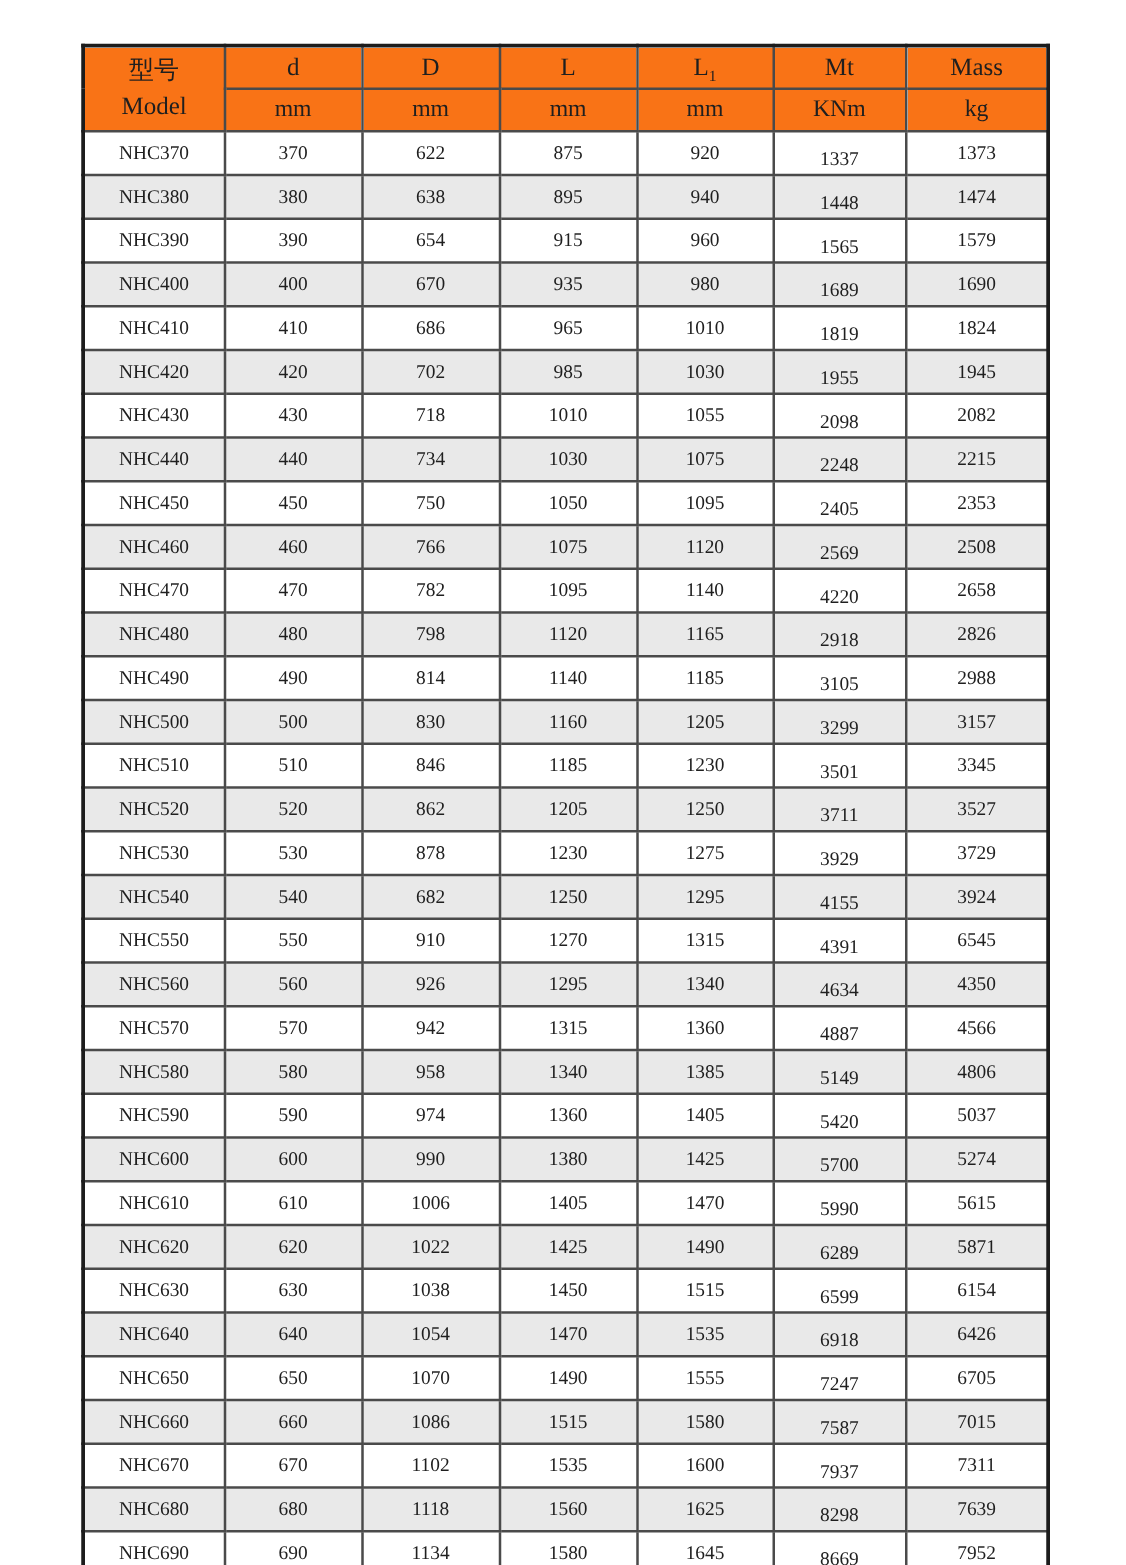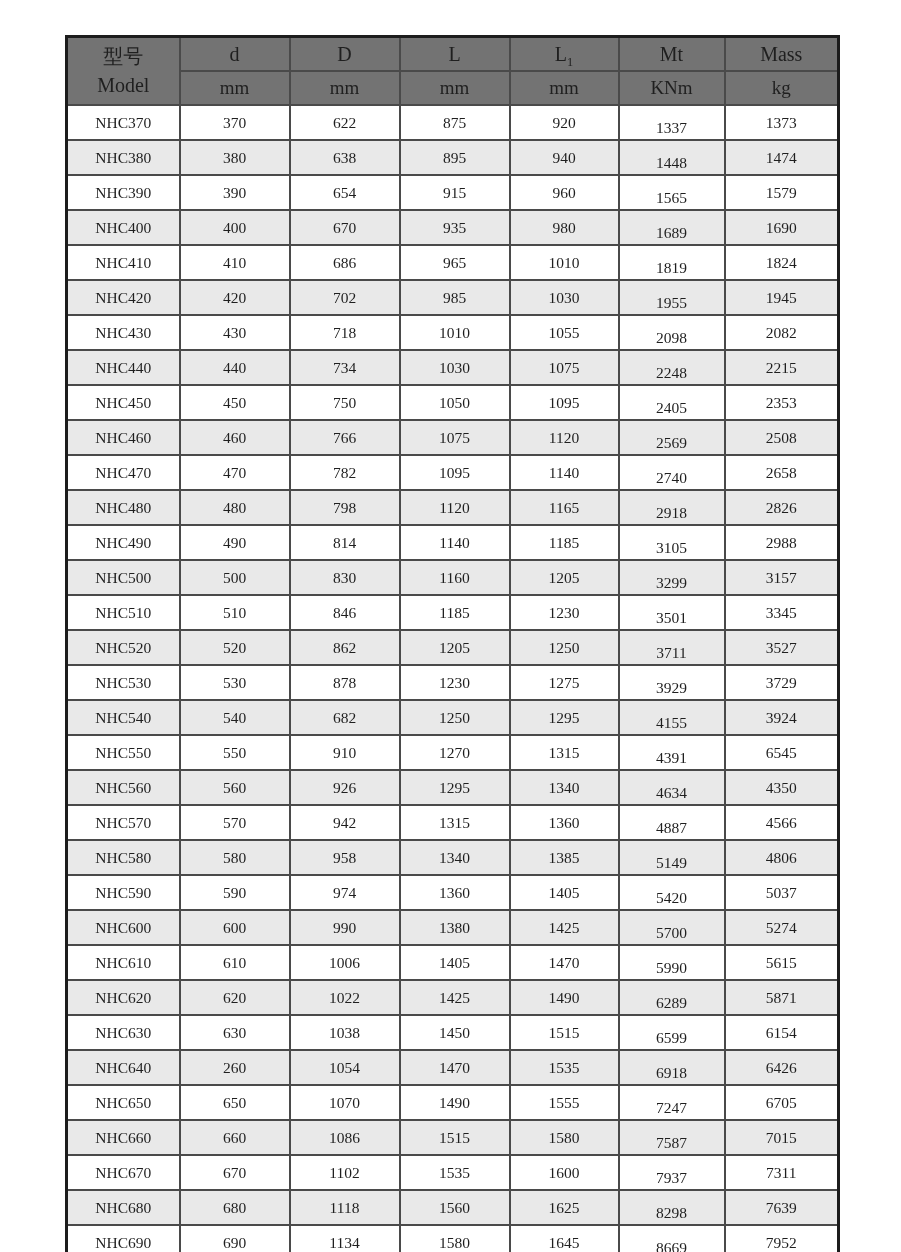--- a/index.html
+++ b/index.html
@@ -33,21 +33,21 @@
   table.spec td {
     border: 2px solid #4a4a4a;
     text-align: center;
     vertical-align: middle;
     font-weight: normal;
     padding: 0;
     overflow: hidden;
     white-space: nowrap;
   }
   thead th {
-    background: #737373;
+    background: #f97316;
   }
   tr.head-main th {
     height: 32px;
     font-size: 20px;
   }
   tr.head-units th {
     height: 32px;
     font-size: 19px;
     text-align: center;
   }
@@ -198,21 +198,21 @@
           <td>1120</td>
           <td class="mt-cell">2569</td>
           <td>2508</td>
         </tr>
         <tr>
           <td>NHC470</td>
           <td>470</td>
           <td>782</td>
           <td>1095</td>
           <td>1140</td>
-          <td class="mt-cell">2740</td>
+          <td class="mt-cell">4220</td>
           <td>2658</td>
         </tr>
         <tr class="shade">
           <td>NHC480</td>
           <td>480</td>
           <td>798</td>
           <td>1120</td>
           <td>1165</td>
           <td class="mt-cell">2918</td>
           <td>2826</td>
@@ -347,21 +347,21 @@
           <td>NHC630</td>
           <td>630</td>
           <td>1038</td>
           <td>1450</td>
           <td>1515</td>
           <td class="mt-cell">6599</td>
           <td>6154</td>
         </tr>
         <tr class="shade">
           <td>NHC640</td>
-          <td>260</td>
+          <td>640</td>
           <td>1054</td>
           <td>1470</td>
           <td>1535</td>
           <td class="mt-cell">6918</td>
           <td>6426</td>
         </tr>
         <tr>
           <td>NHC650</td>
           <td>650</td>
           <td>1070</td>

